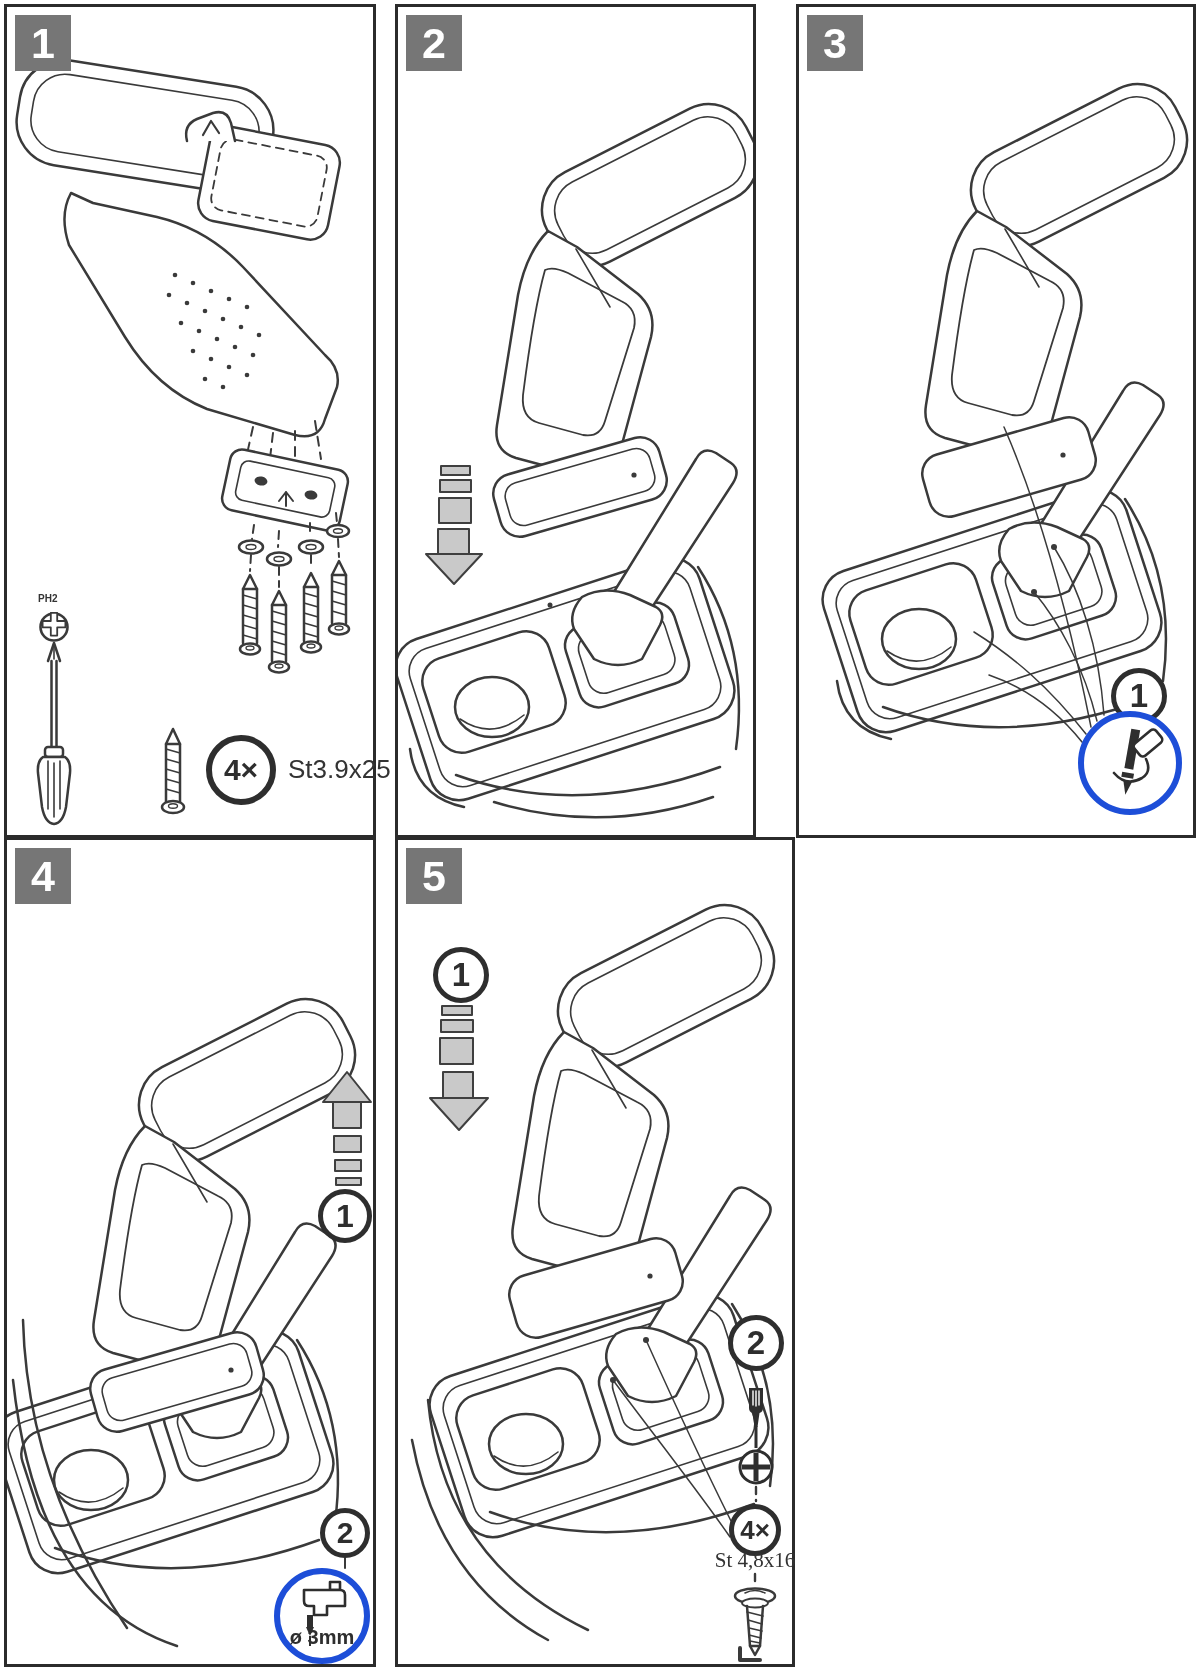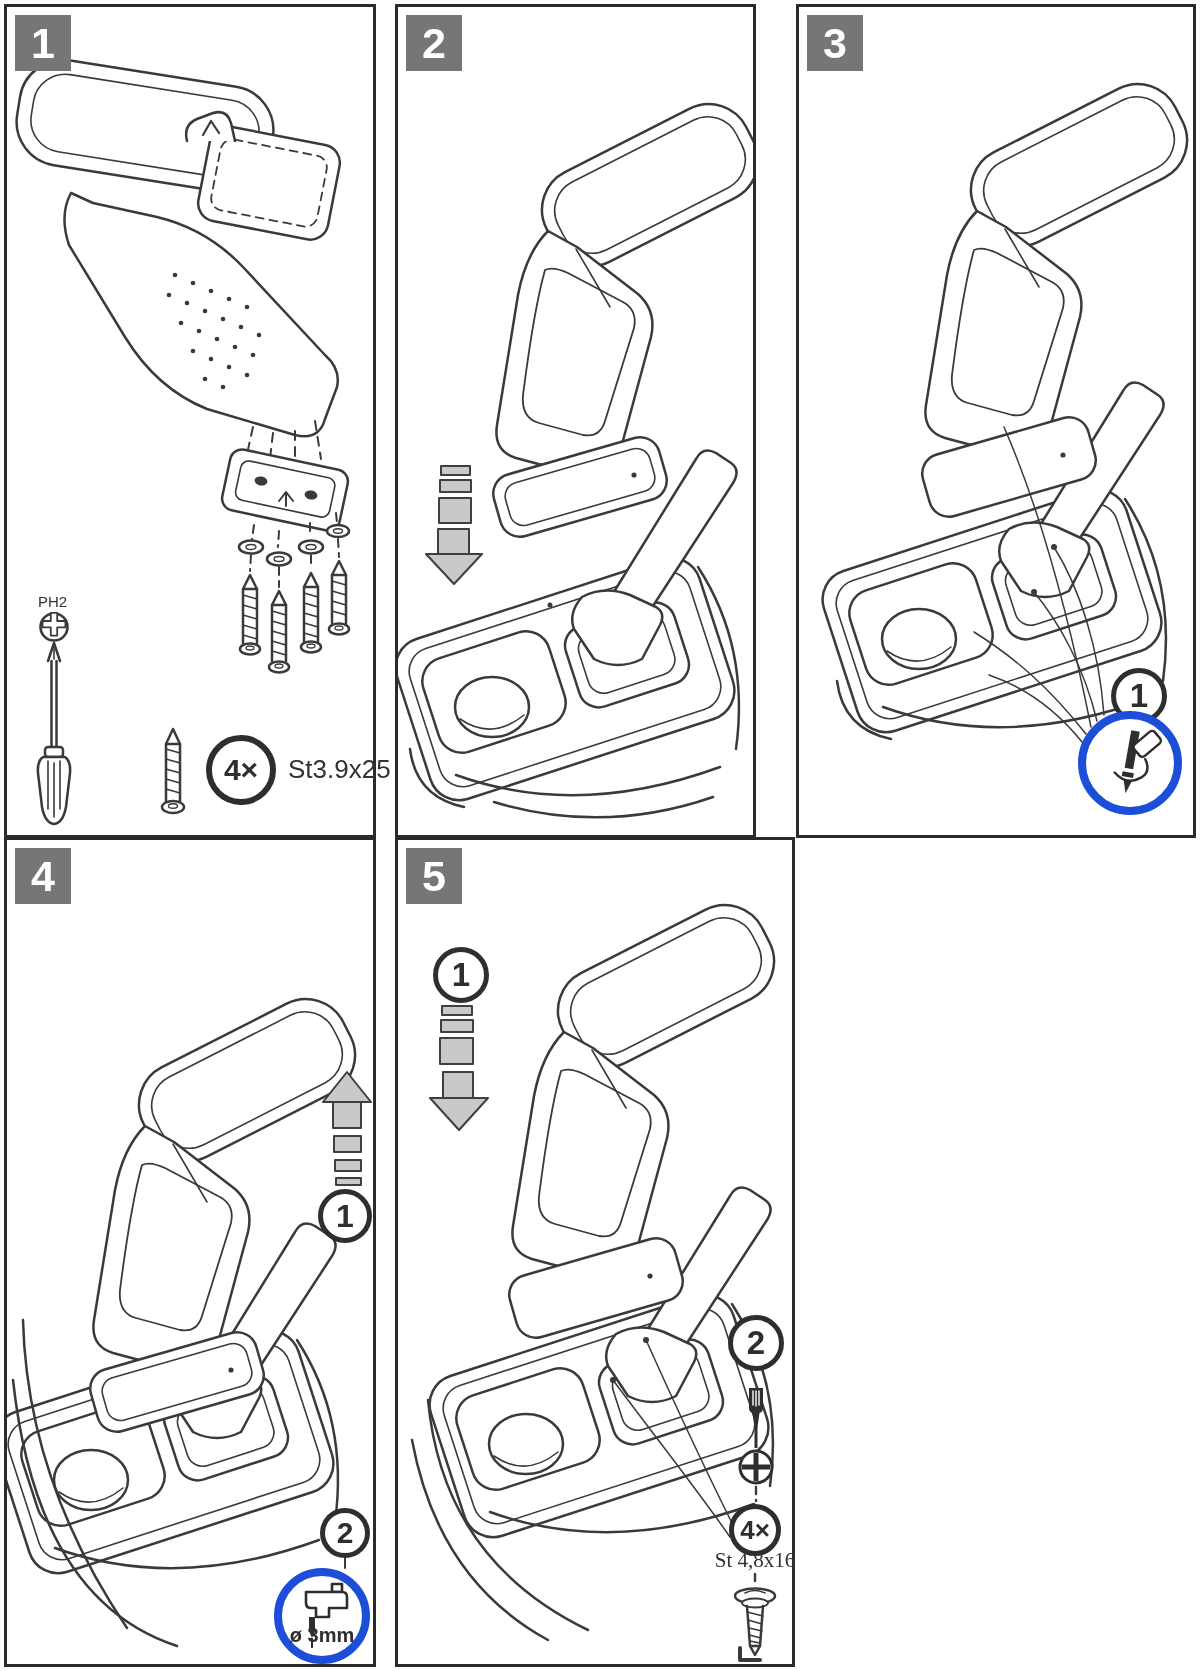--- a/index.html
+++ b/index.html
@@ -6,21 +6,21 @@
   #sheet{position:relative;width:1200px;height:1671px;background:#ffffff;
          font-family:"Liberation Sans", sans-serif;overflow:hidden;}
   .panel{position:absolute;background:#ffffff;border:3px solid #2b2b2b;box-sizing:border-box;}
   svg.art{position:absolute;inset:0;width:100%;height:100%;}
   .badge{position:absolute;left:8px;top:8px;width:56px;height:56px;background:#767676;
          color:#ffffff;font-weight:bold;font-size:43px;display:flex;align-items:center;
          justify-content:center;user-select:none;}
   .circle-step{position:absolute;border:5px solid #2e2e2e;border-radius:50%;background:#ffffff;
          color:#2e2e2e;font-weight:bold;display:flex;align-items:center;justify-content:center;
          box-sizing:border-box;}
-  .circle-big{position:absolute;border:8px solid #1d4ed8;border-radius:50%;background:#ffffff;
+  .circle-big{position:absolute;border:6px solid #1d4ed8;border-radius:50%;background:#ffffff;
          box-sizing:border-box;display:flex;align-items:center;justify-content:center;}
   .lbl{position:absolute;color:#333333;white-space:nowrap;}
   .qty-text{font-weight:bold;color:#2e2e2e;}
   .drill-lbl{position:absolute;left:0;right:0;bottom:9px;text-align:center;
          font-size:20px;font-weight:bold;color:#2e2e2e;}
 </style>
 </head>
 <body>
 
 <div id="sheet">
@@ -144,21 +144,21 @@
       </g>
       <g>
         <polygon points="159,737 166,722 173,737"></polygon>
         <path d="M159,737 V795 M173,737 V795" fill="none"></path>
         <path d="M159,742 L173,746 M159,752 L173,756 M159,762 L173,766 M159,772 L173,776 M159,782 L173,786" fill="none" stroke-width="1.6"></path>
         <ellipse cx="166" cy="800" rx="11" ry="6"></ellipse>
           <ellipse cx="166" cy="799" rx="4.5" ry="2.2" stroke-width="1.4"></ellipse>
       </g>
     </svg>
     <div class="badge">1</div>
-    <div class="lbl" style="left:31px;top:586px;font-size:15px;font-weight:400;">PH2</div>
+    <div class="lbl" style="left:31px;top:586px;font-size:10px;font-weight:700;">PH2</div>
     <div class="circle-step" style="left:199px;top:728px;width:70px;height:70px;border-width:6px;font-size:30px;">
         <span class="qty-text">4×</span>
       </div>
     <div class="lbl" style="left:281px;top:747px;font-size:26px;">St3.9x25</div>
   </section>
 
   <section class="panel" style="left:395px;top:4px;width:361px;height:834px;">
     <svg class="art" viewBox="0 0 355 828" stroke="#3a3a3a" fill="#ffffff" stroke-width="2.5" stroke-linejoin="round" stroke-linecap="round">
       <g>
         <rect x="140" y="128" width="224" height="100" rx="42" transform="rotate(-27 252 178)"></rect>

